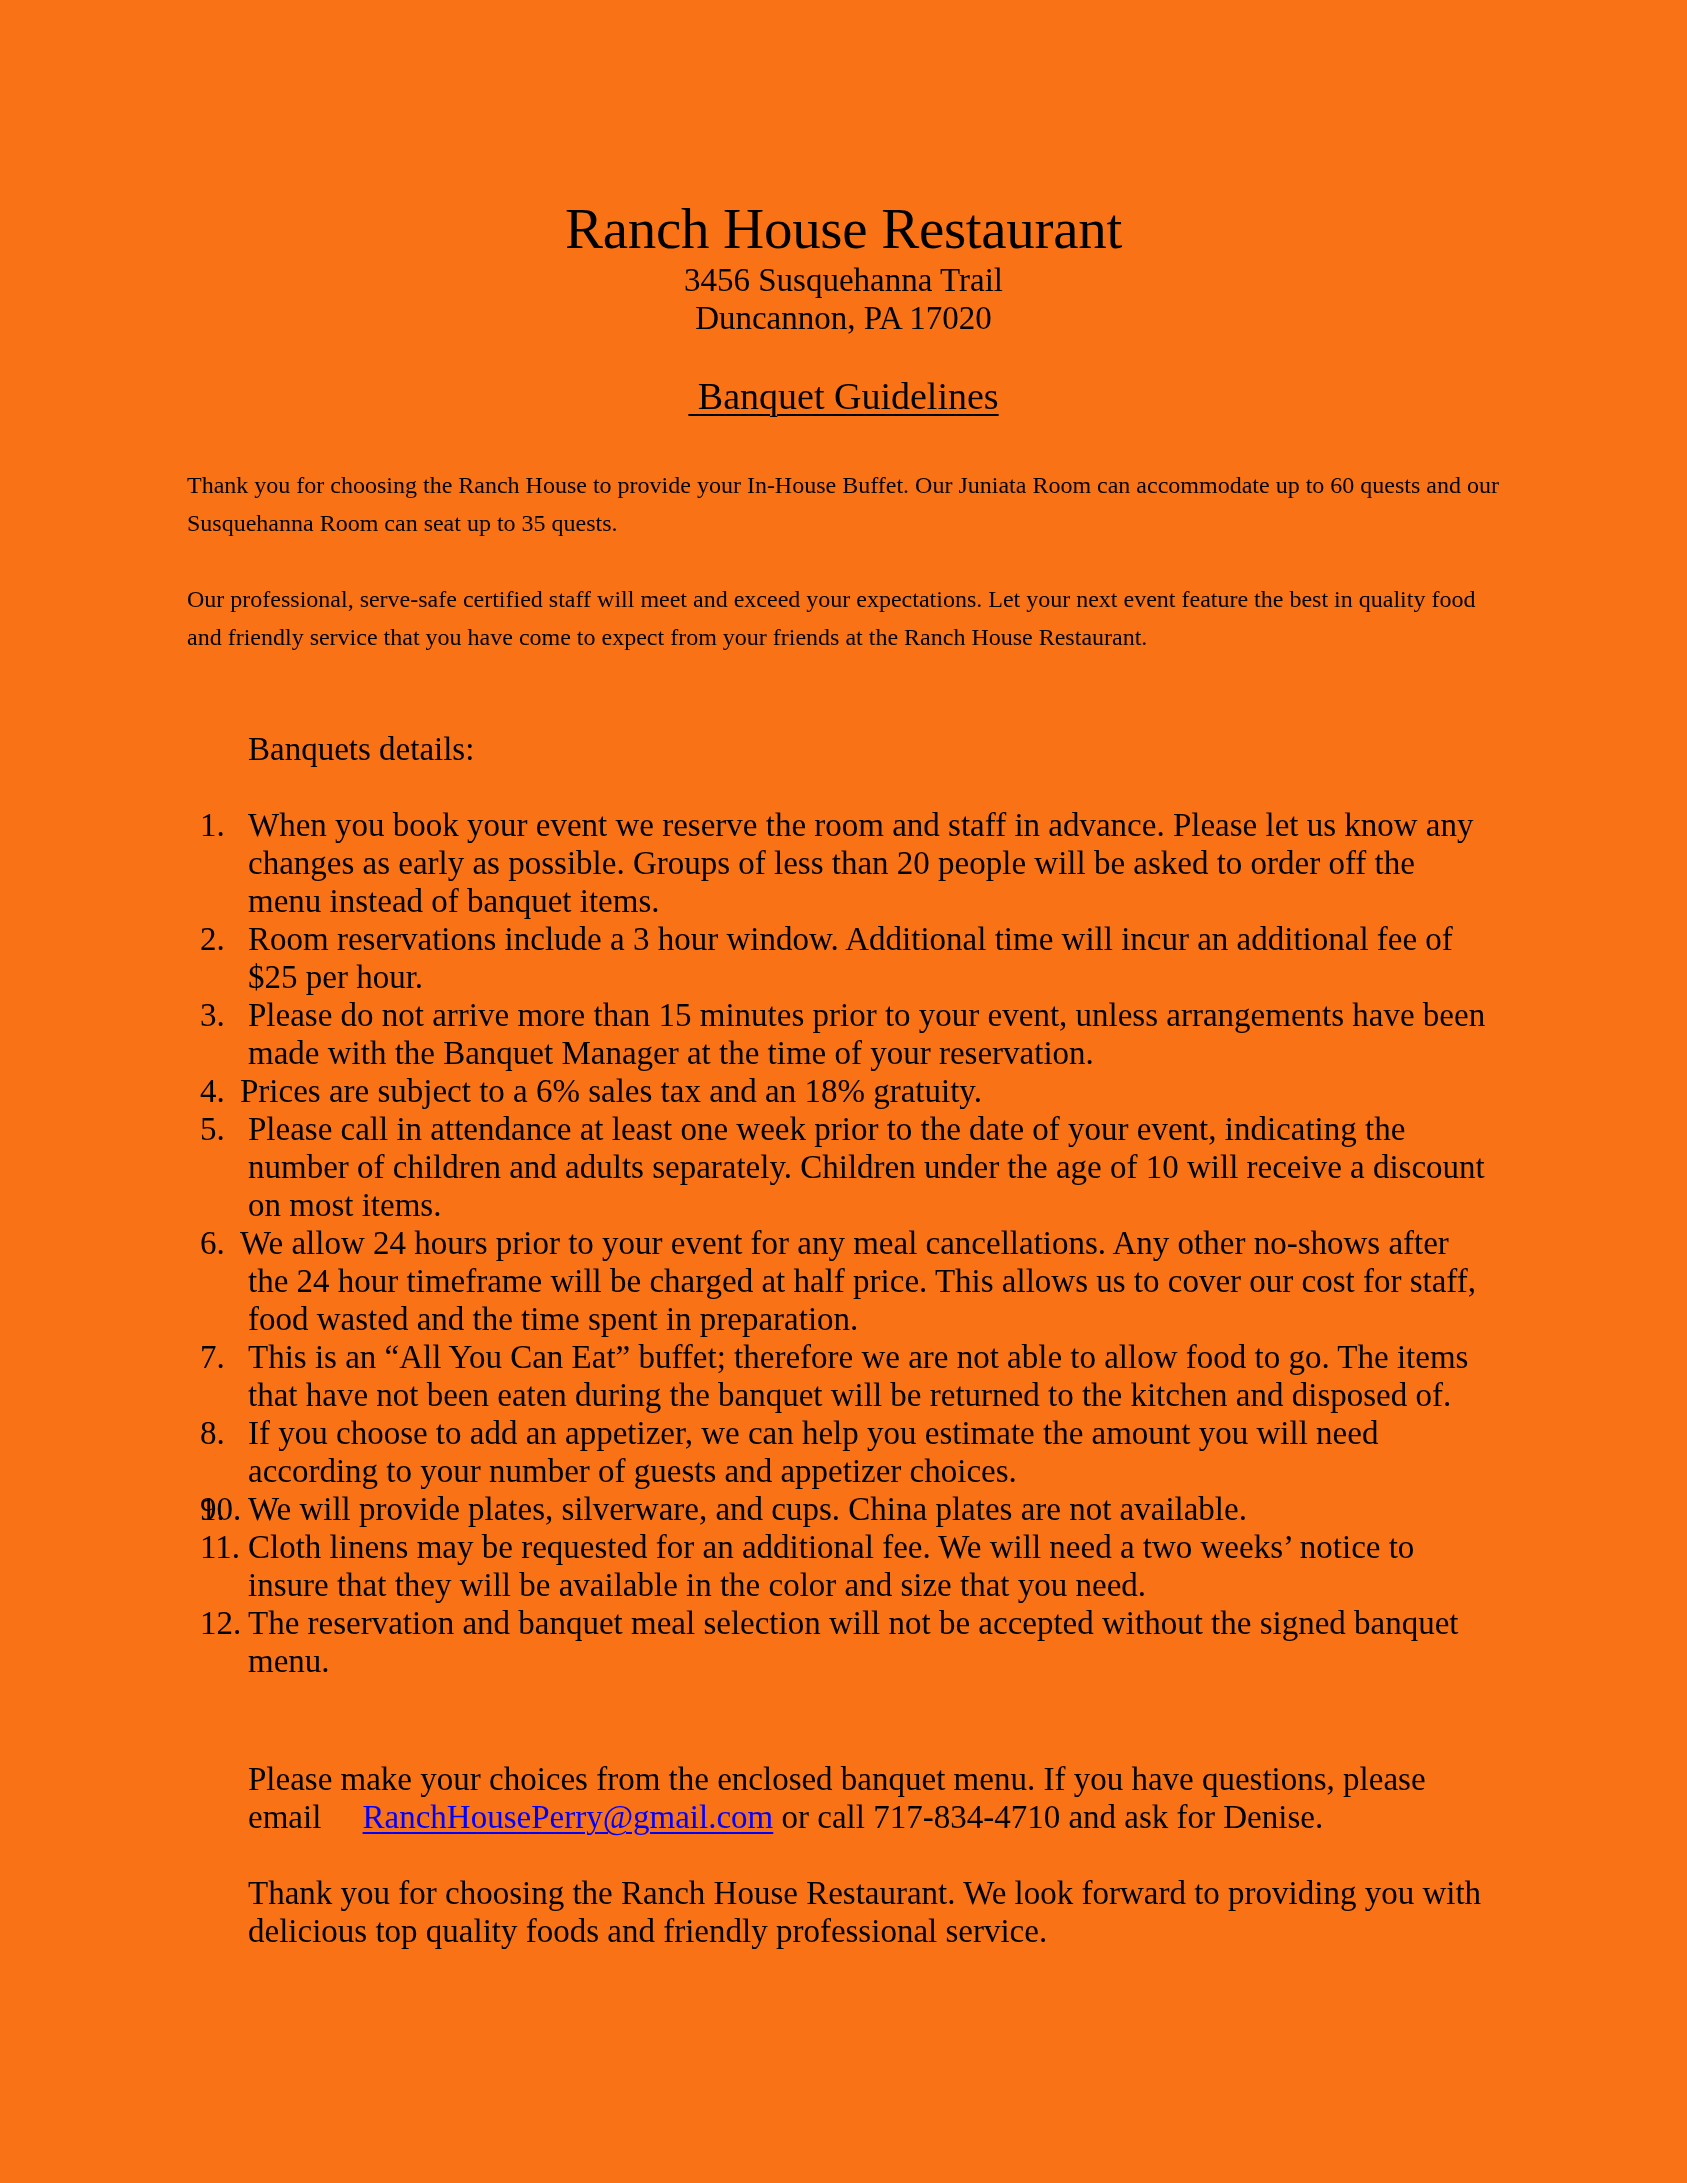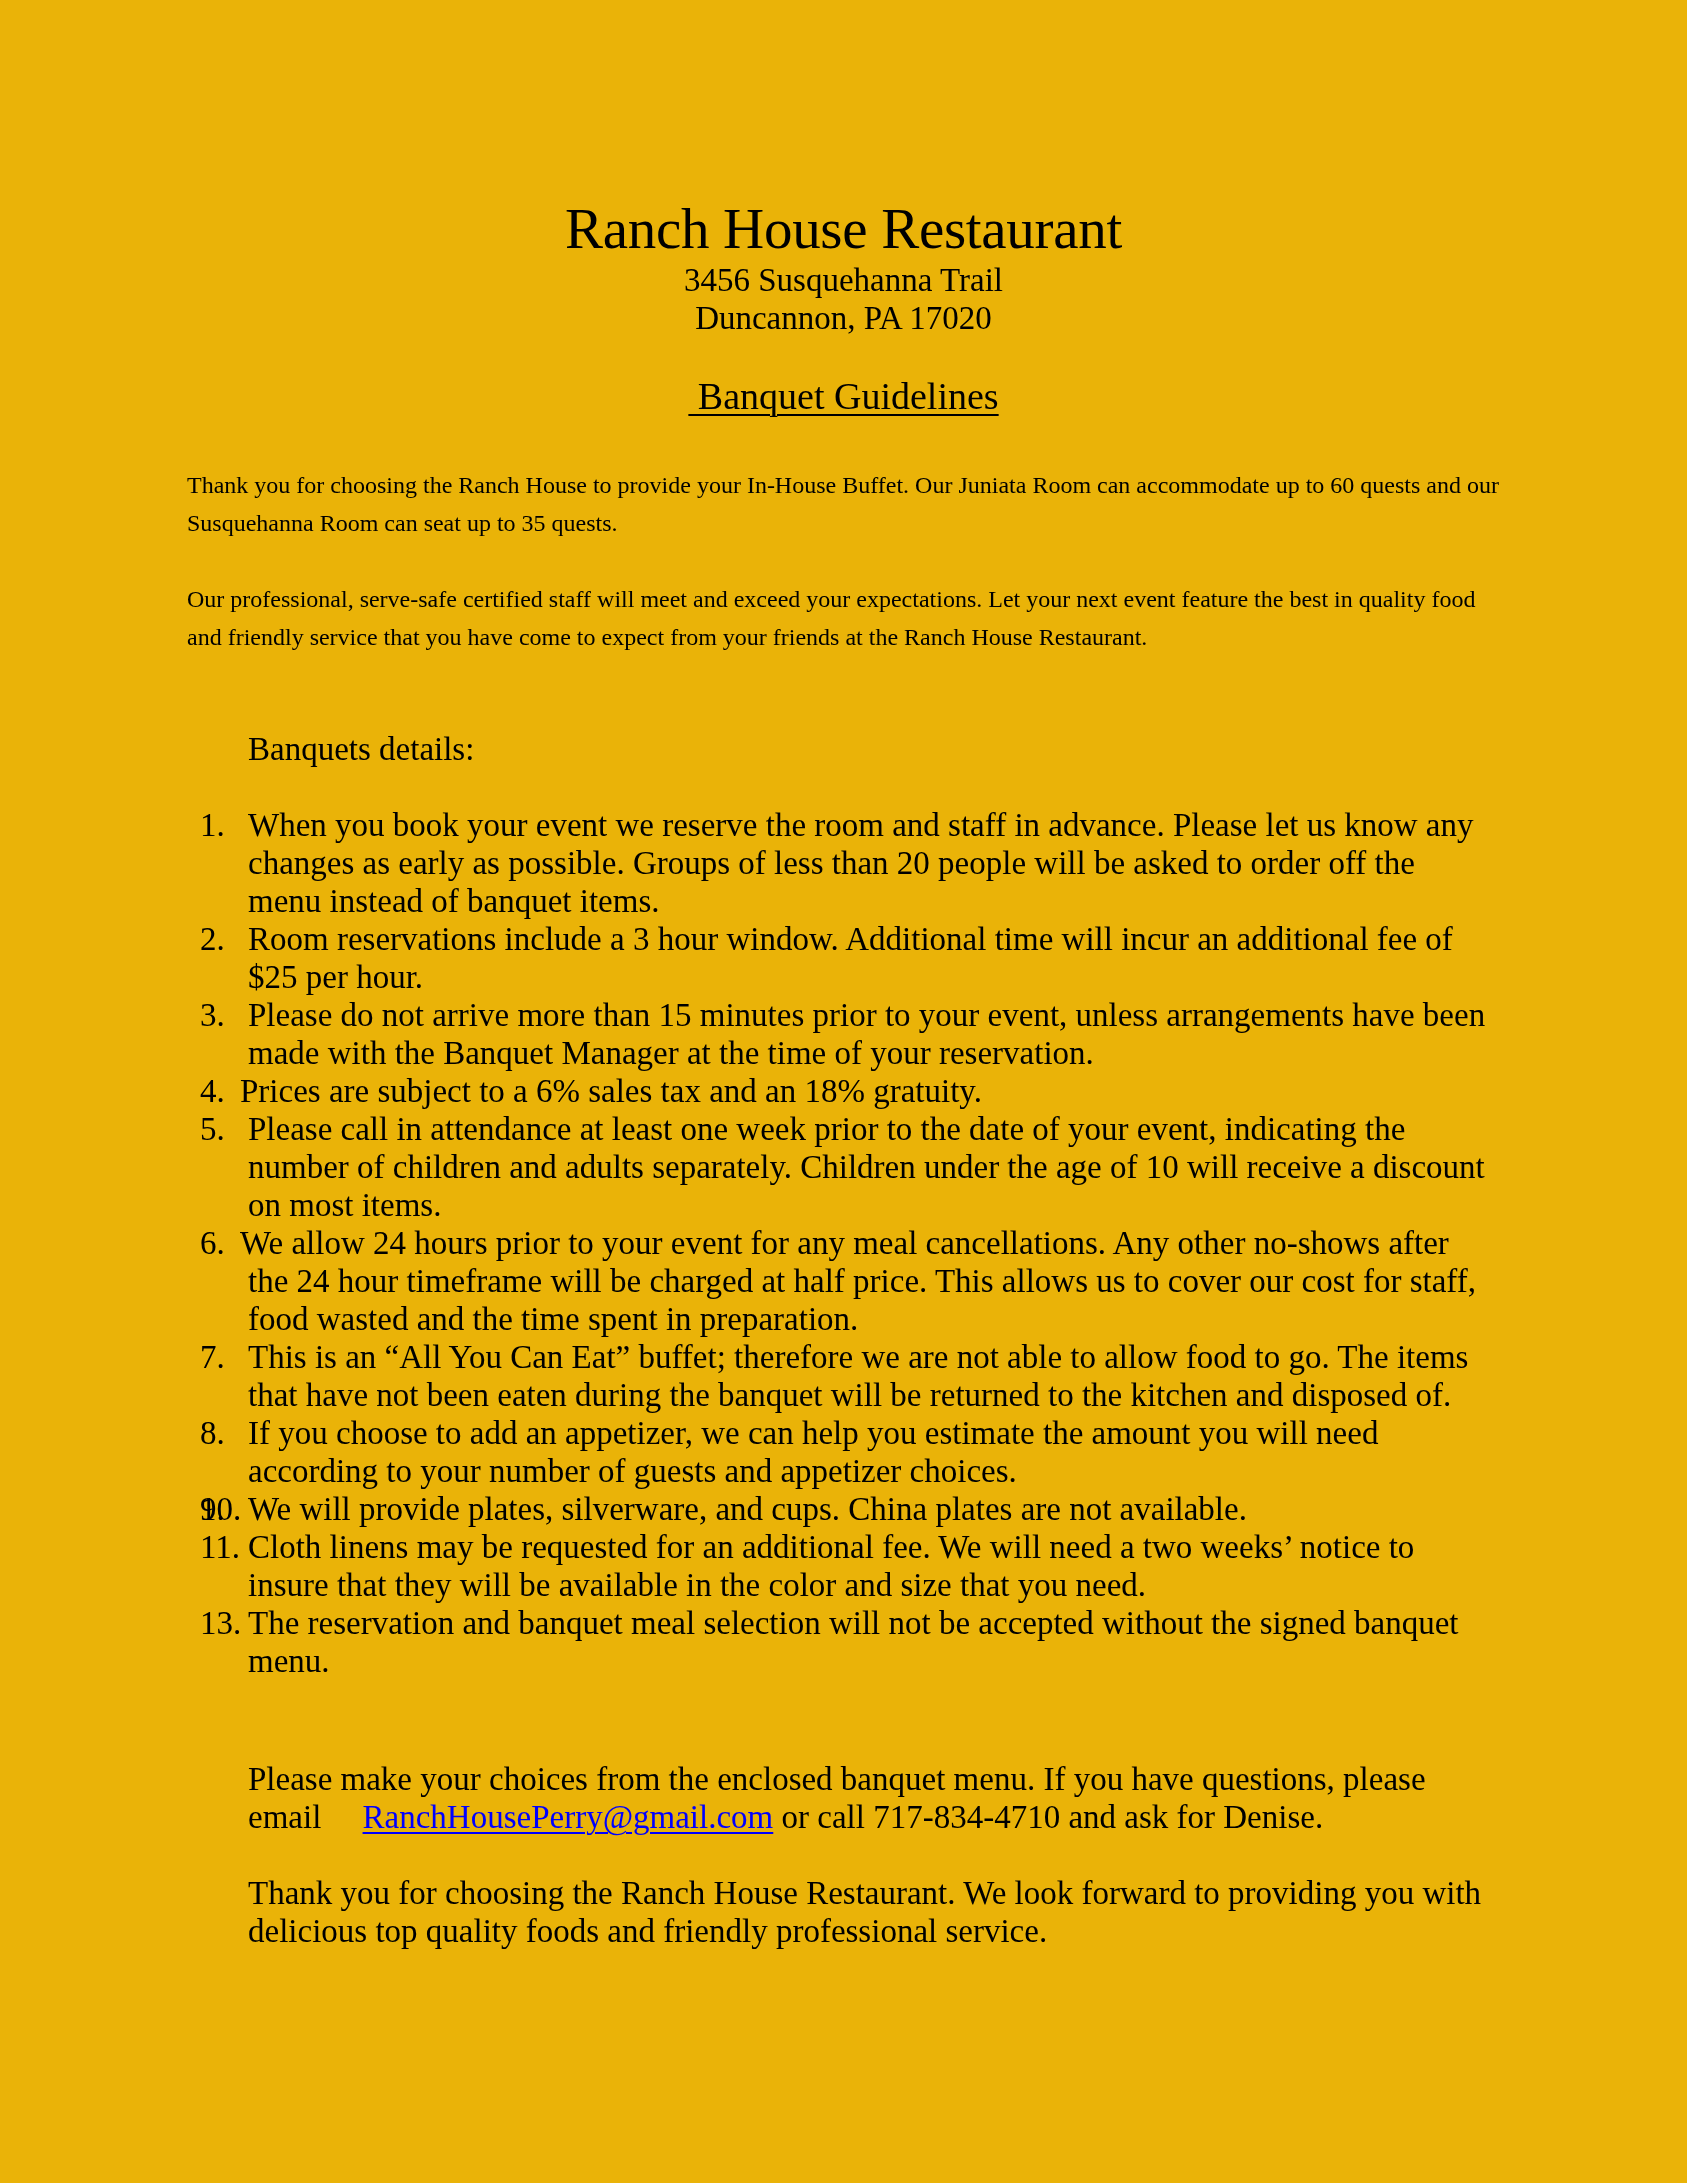--- a/index.html
+++ b/index.html
@@ -13,21 +13,21 @@
       position: relative;
       overflow: hidden;
       font-family: "Liberation Serif", "DejaVu Serif", serif;
       color: #000000;
     }
     .page {
       position: absolute;
       left: 0; top: 0;
       width: 1687px;
       height: 2183px;
-      background: #eab308;
+      background: #f97316;
     }
     .header {
       position: absolute;
       left: 0;
       width: 1687px;
       text-align: center;
     }
     .title {
       top: 196px;
       font-size: 57px;
@@ -173,21 +173,21 @@
     </div>
     <div class="item">
       <span class="num">10.</span>
       <span>We will provide plates, silverware, and cups. China plates are not available.</span>
     </div>
     <div class="item">
       <span class="num">11.</span>
       <span>Cloth linens may be requested for an additional fee. We will need a two weeks’ notice to insure that they will be available in the color and size that you need.</span>
     </div>
     <div class="item">
-      <span class="num">13.</span>
+      <span class="num">12.</span>
       <span>The reservation and banquet meal selection will not be accepted without the signed banquet menu.</span>
     </div>
   </div>
 
   <div class="closing c1">
     <span>Please make your choices from the enclosed banquet menu. If you have questions, please email </span><a class="link" href="mailto:RanchHousePerry@gmail.com">RanchHousePerry@gmail.com</a><span> or call 717-834-4710 and ask for Denise.</span>
   </div>
 
   <div class="closing c2">Thank you for choosing the Ranch House Restaurant. We look forward to providing you with delicious top quality foods and friendly professional service.</div>
 

